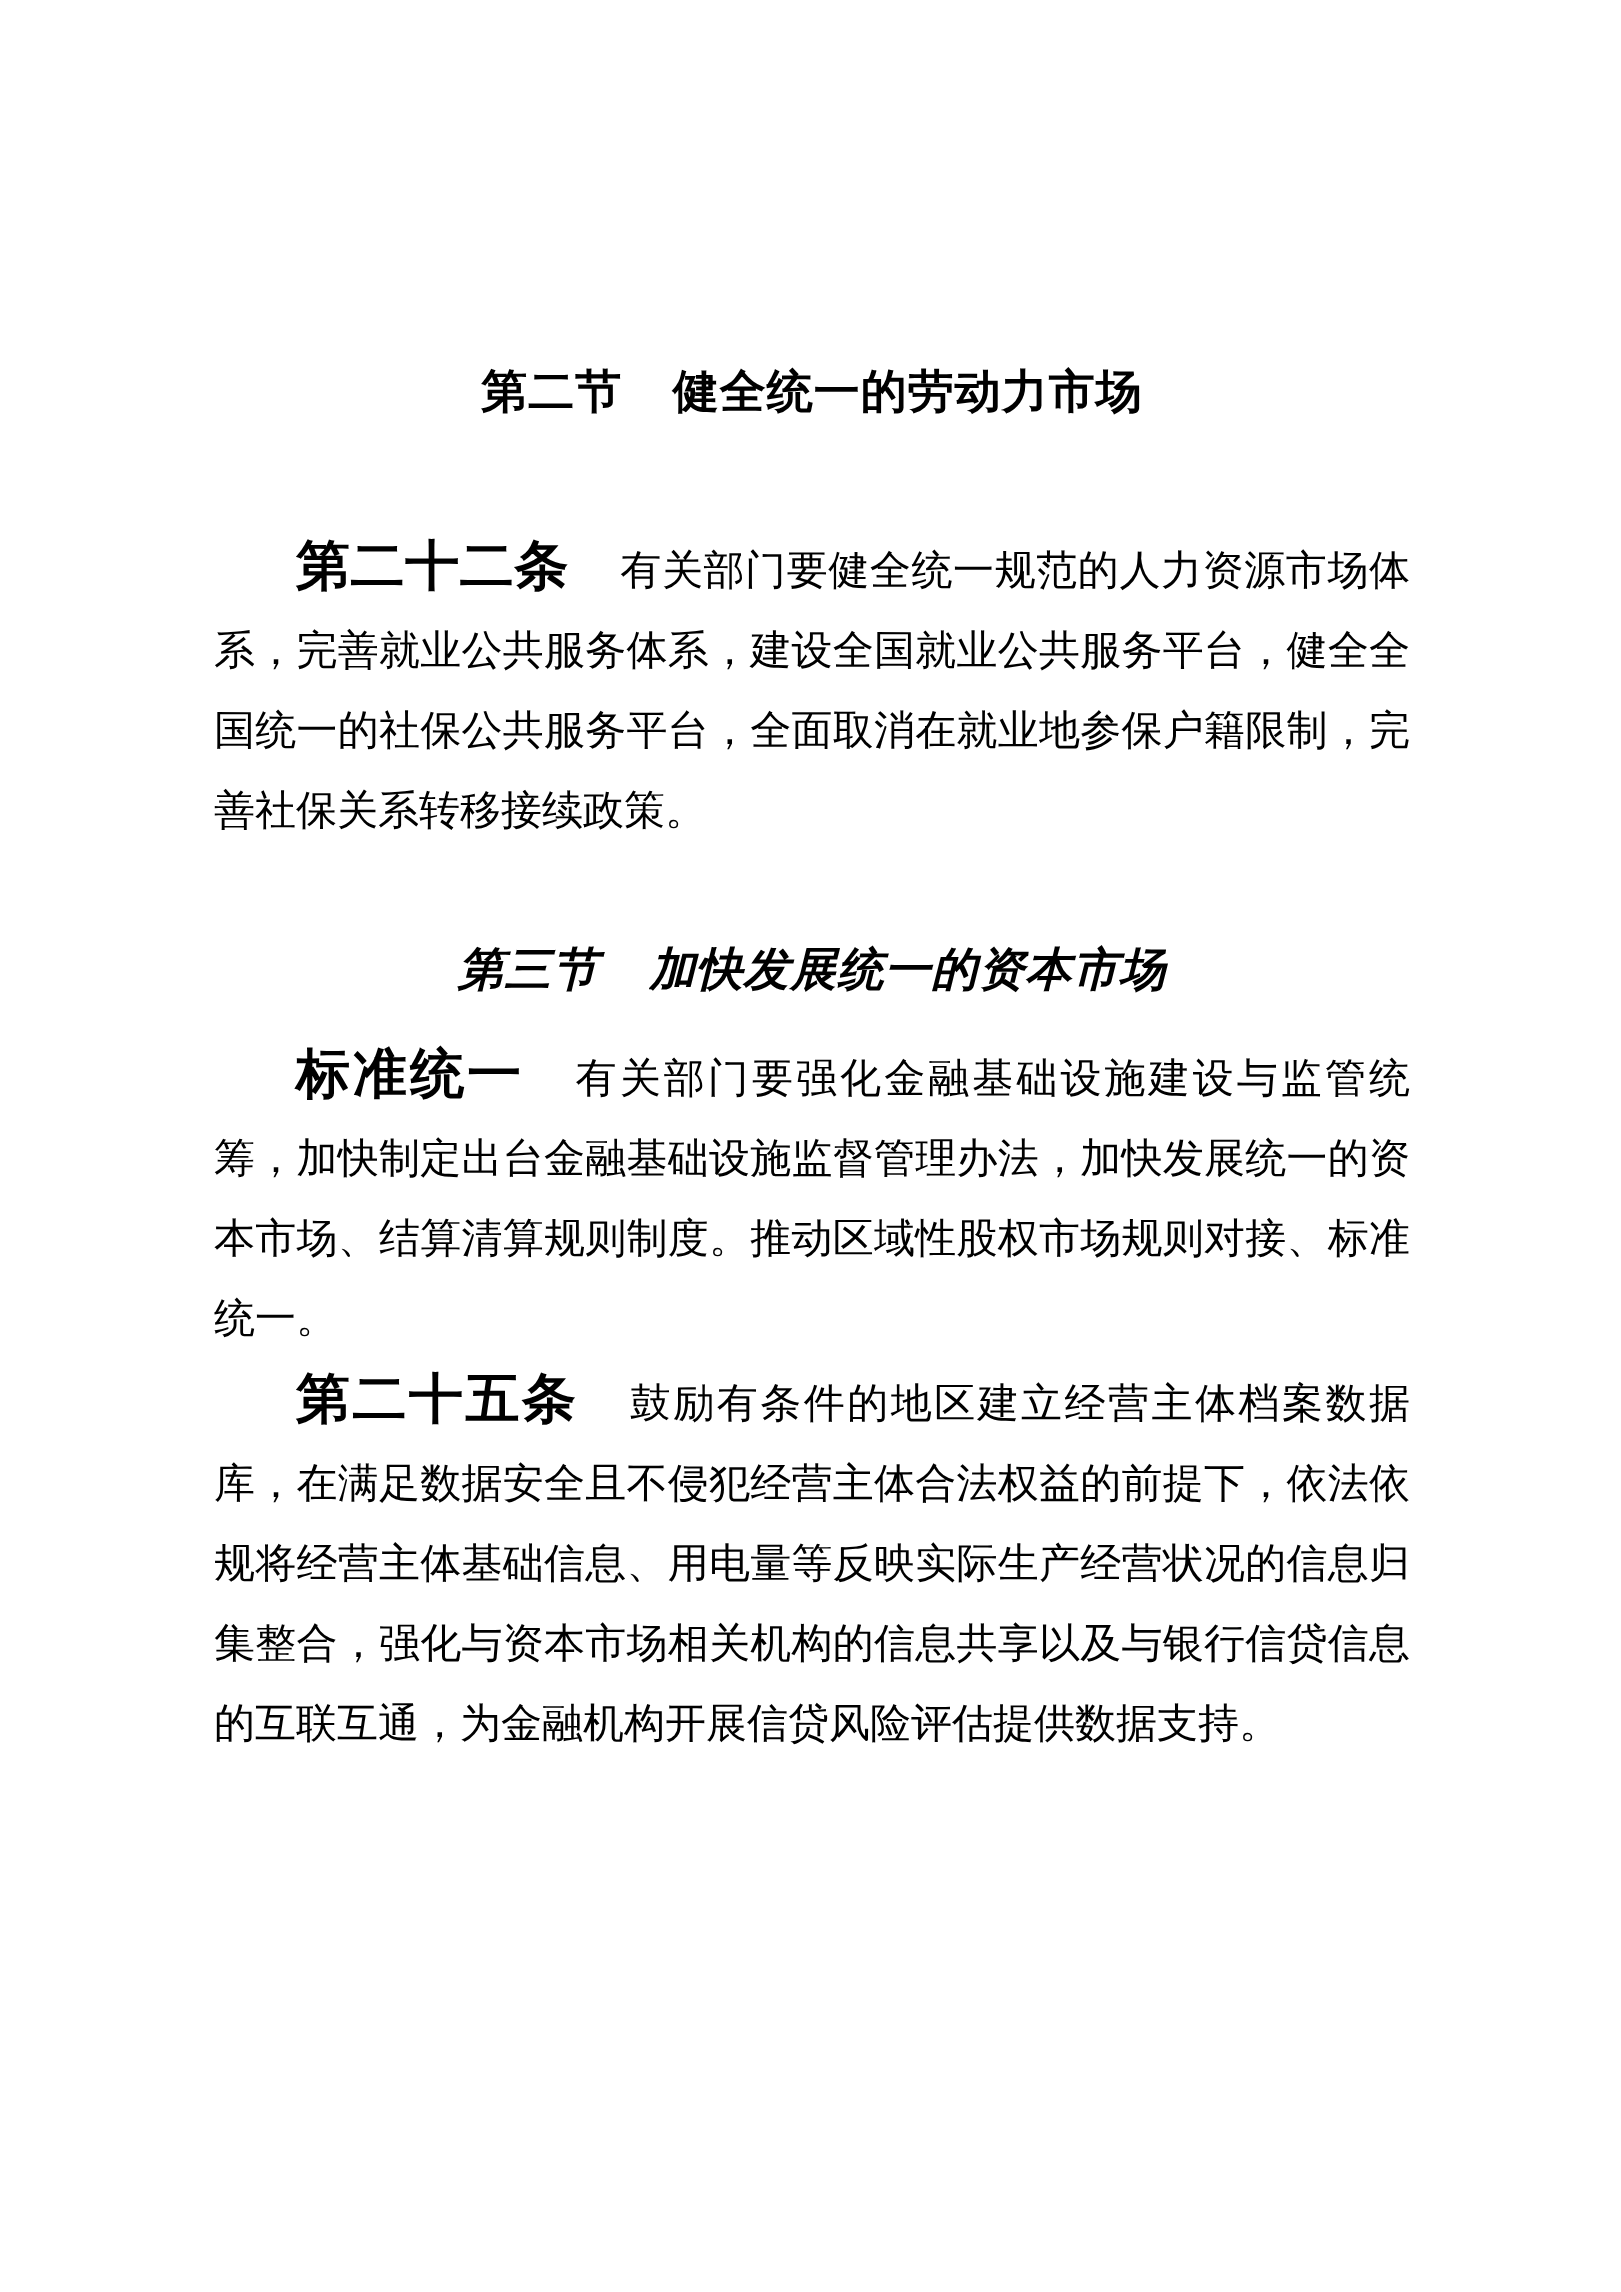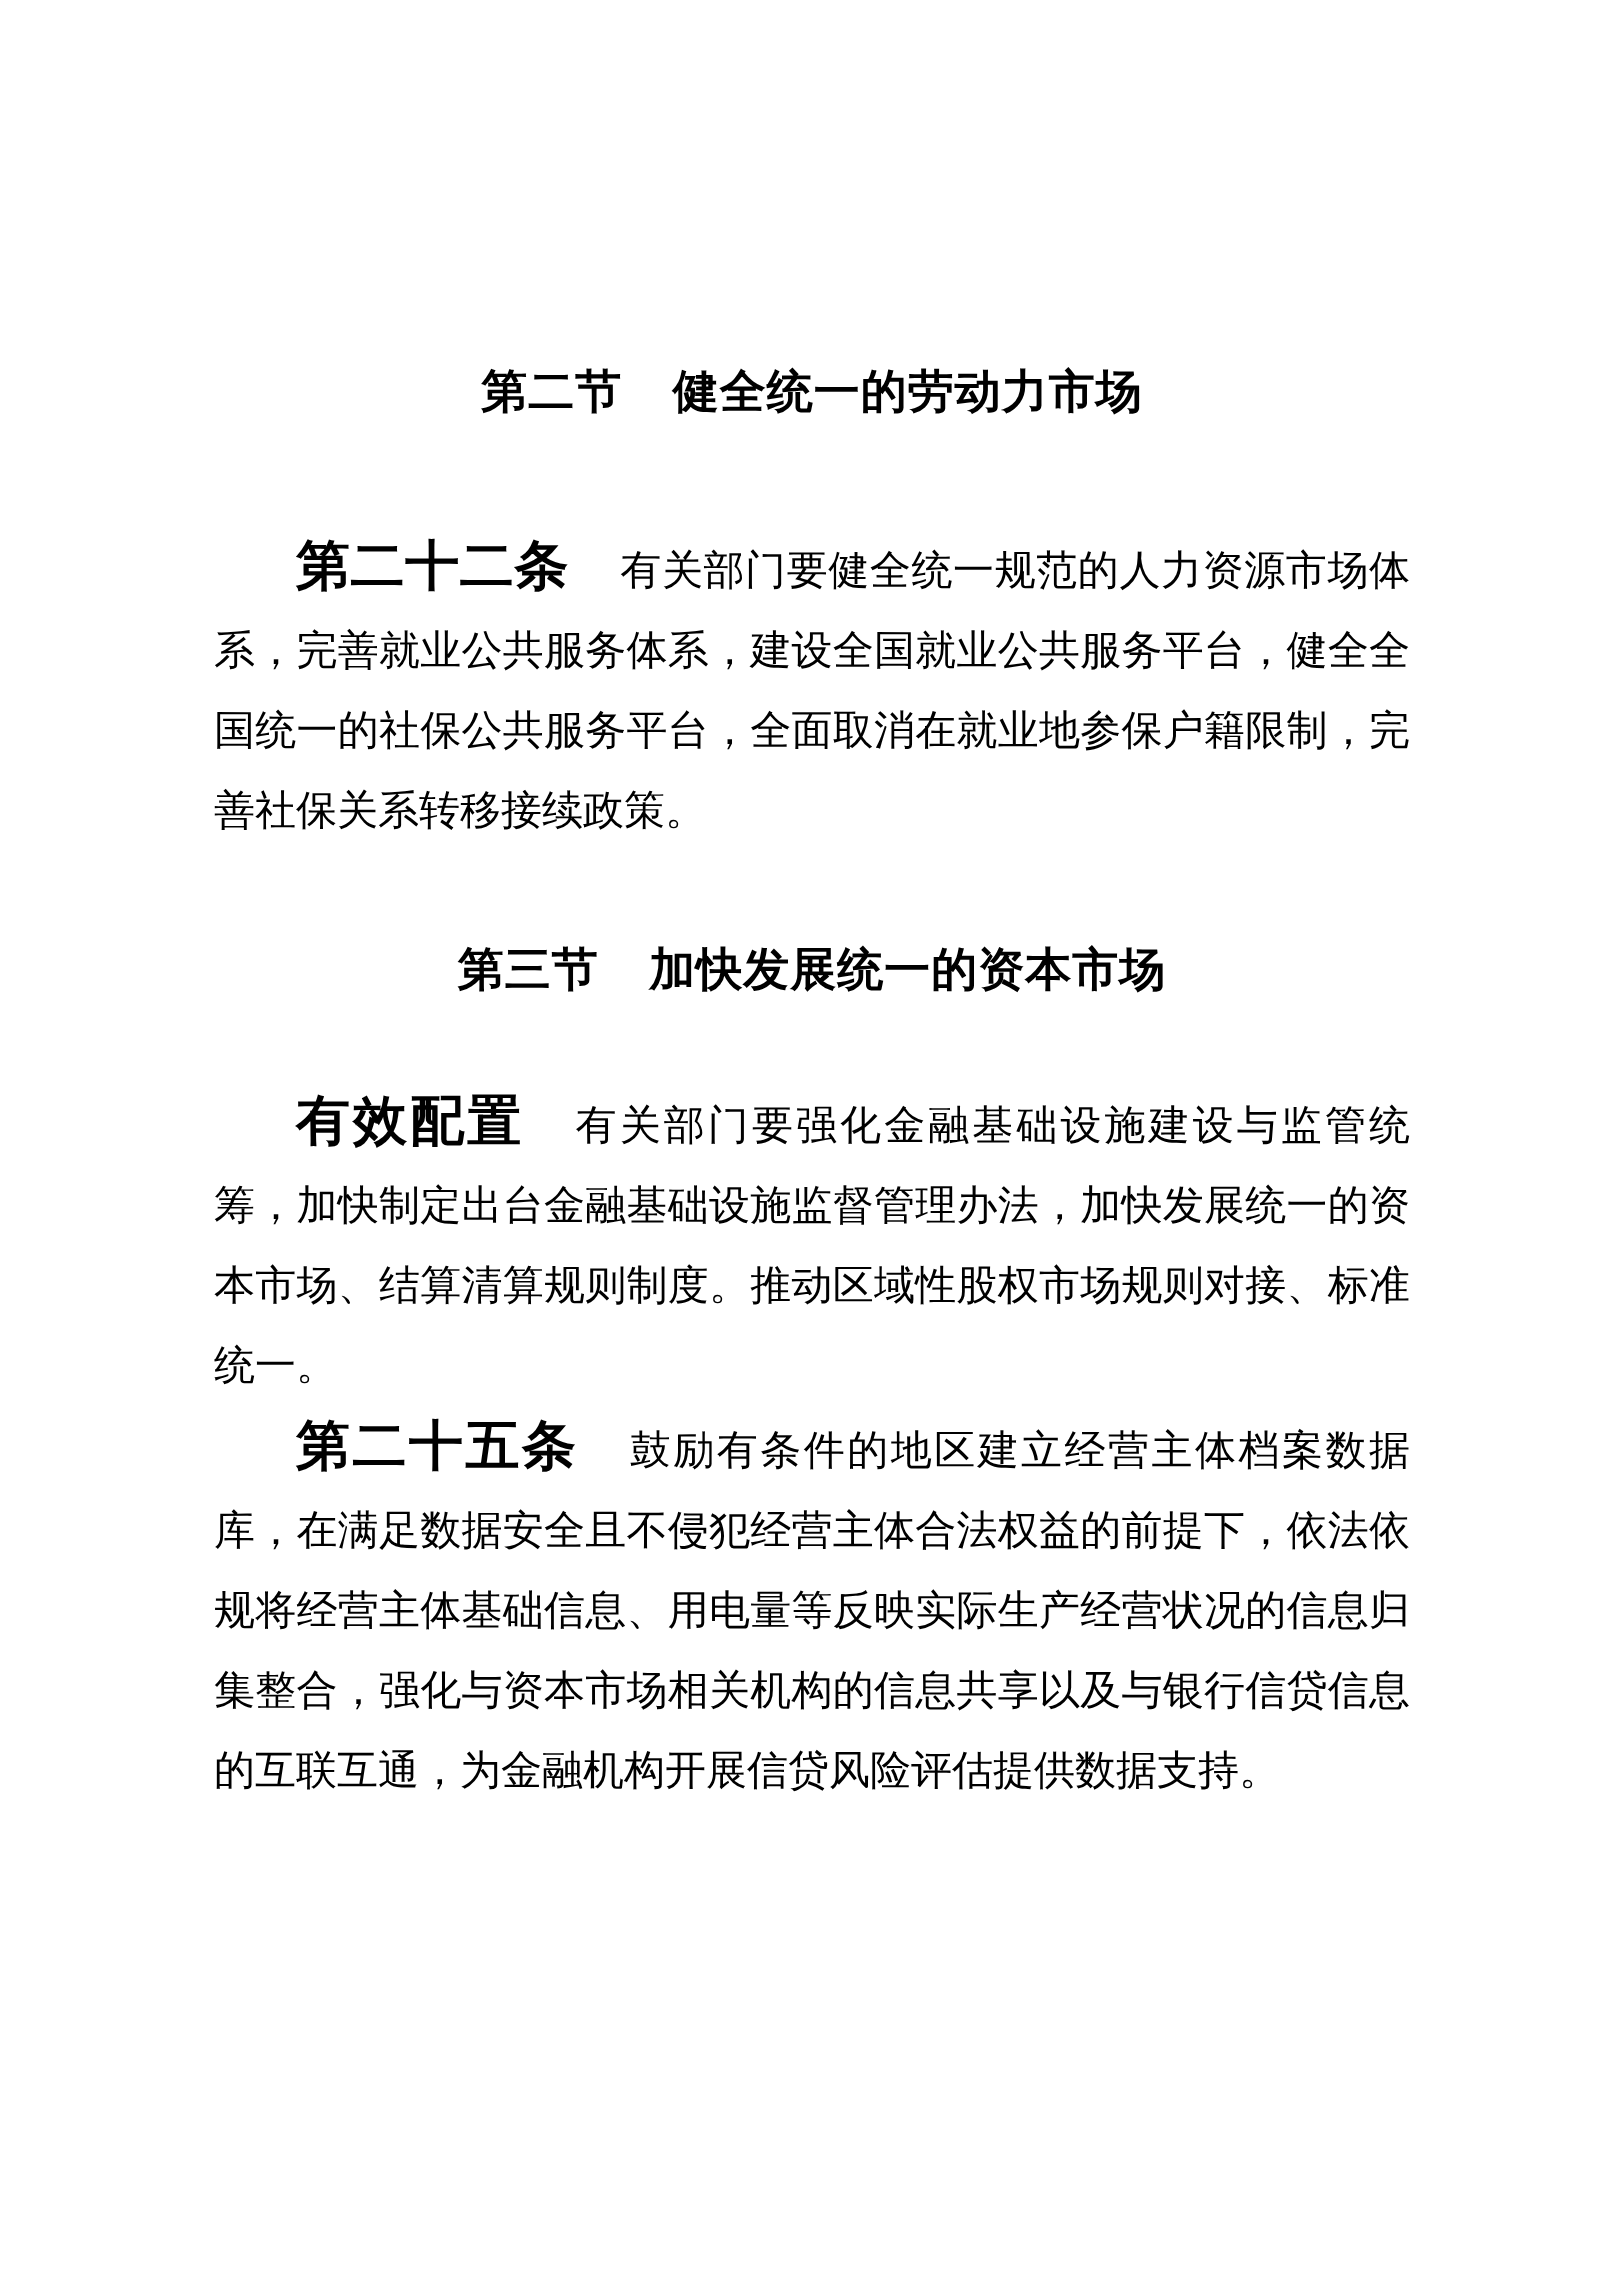--- a/index.html
+++ b/index.html
@@ -33,21 +33,22 @@
   }
   .section-heading .heading-number {
     margin-right: 1.1em;
   }
   #heading-1 {
     margin-top: 366px;
     margin-bottom: 108px;
   }
   #heading-2 {
     margin-top: 94px;
-    margin-bottom: 85px;
+    margin-bottom: 38px;
+    font-style: italic;
   }
   .para {
     margin: 0;
     padding: 0;
     font-family: "Liberation Serif", "DejaVu Serif", serif;
     font-size: 41px;
     line-height: 80px;
     text-align: justify;
     text-align-last: left;
     text-indent: 82px;
@@ -73,21 +74,21 @@
     <p class="para">
       <span class="para-lead">第二十二条</span><span class="para-body">有关部门要健全统一规范的人力资源市场体系，完善就业公共服务体系，建设全国就业公共服务平台，健全全国统一的社保公共服务平台，全面取消在就业地参保户籍限制，完善社保关系转移接续政策。</span>
     </p>
 
 
     <h2 class="section-heading" id="heading-2">
       <span class="heading-number">第三节</span><span class="heading-title">加快发展统一的资本市场</span>
     </h2>
 
     <p class="para">
-      <span class="para-lead">有效配置</span><span class="para-body">有关部门要强化金融基础设施建设与监管统筹，加快制定出台金融基础设施监督管理办法，加快发展统一的资本市场、结算清算规则制度。推动区域性股权市场规则对接、标准统一。</span>
+      <span class="para-lead">标准统一</span><span class="para-body">有关部门要强化金融基础设施建设与监管统筹，加快制定出台金融基础设施监督管理办法，加快发展统一的资本市场、结算清算规则制度。推动区域性股权市场规则对接、标准统一。</span>
     </p>
 
     <p class="para">
       <span class="para-lead">第二十五条</span><span class="para-body">鼓励有条件的地区建立经营主体档案数据库，在满足数据安全且不侵犯经营主体合法权益的前提下，依法依规将经营主体基础信息、用电量等反映实际生产经营状况的信息归集整合，强化与资本市场相关机构的信息共享以及与银行信贷信息的互联互通，为金融机构开展信贷风险评估提供数据支持。</span>
     </p>
 
   </div>
 </div>
 
 

